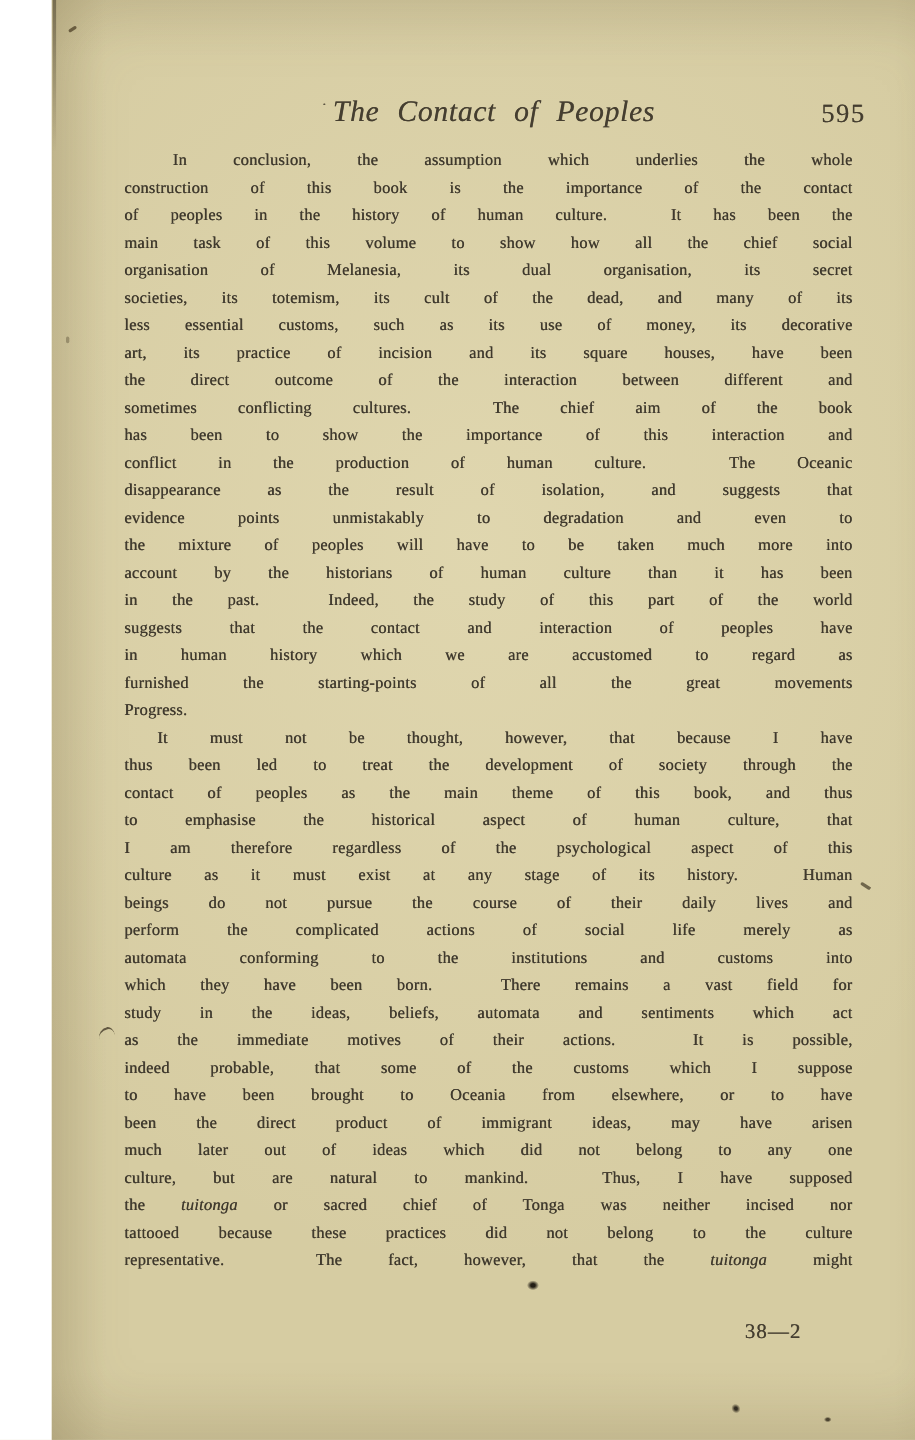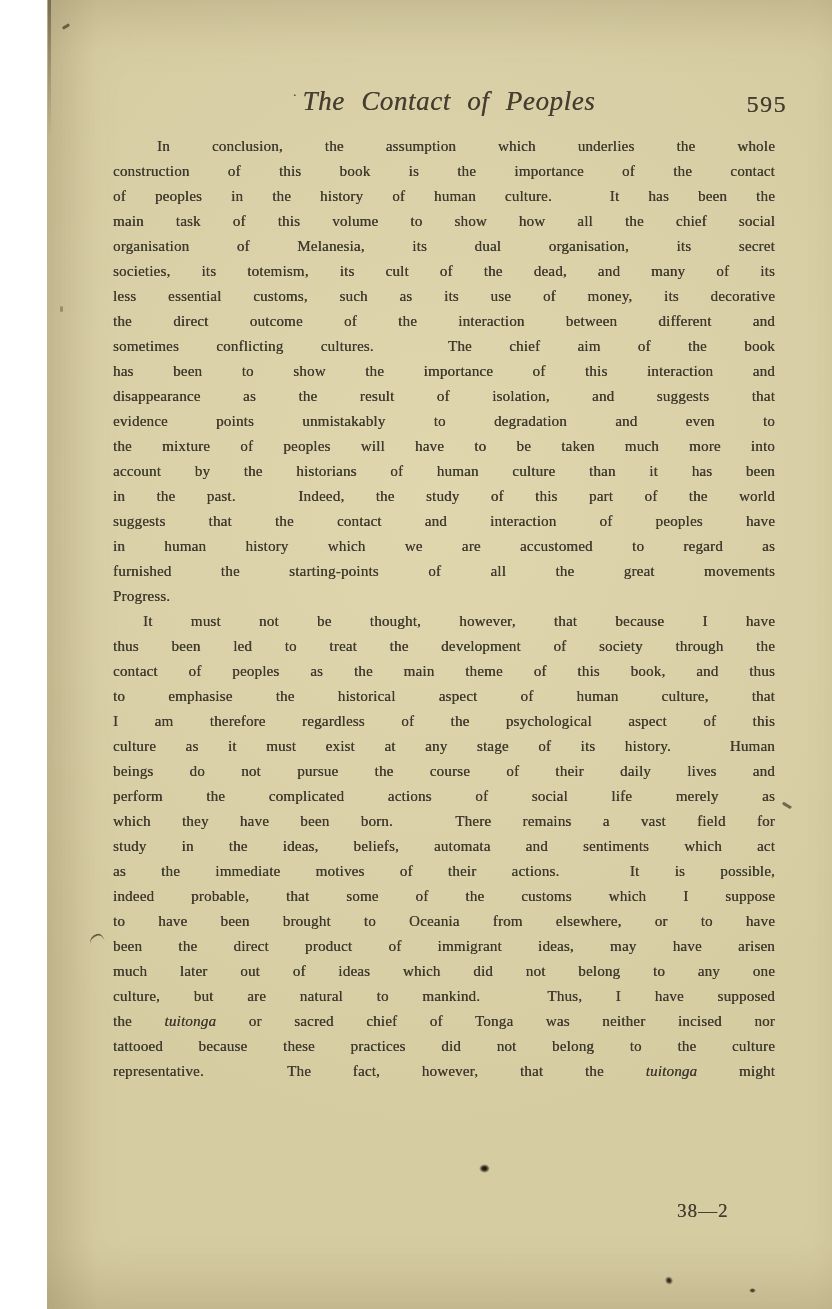--- a/index.html
+++ b/index.html
@@ -153,42 +153,45 @@
 
   <main class="text-block">
     <section class="paragraph p1">
         <div class="line first"><span>In conclusion, the assumption which underlies the whole</span></div>
         <div class="line"><span>construction of this book is the importance of the contact</span></div>
         <div class="line"><span>of peoples in the history of human culture.  It has been the</span></div>
         <div class="line"><span>main task of this volume to show how all the chief social</span></div>
         <div class="line"><span>organisation of Melanesia, its dual organisation, its secret</span></div>
         <div class="line"><span>societies, its totemism, its cult of the dead, and many of its</span></div>
         <div class="line"><span>less essential customs, such as its use of money, its decorative</span></div>
+        <div class="line"><span>art, its practice of incision and its square houses, have been</span></div>
         <div class="line"><span>the direct outcome of the interaction between different and</span></div>
         <div class="line"><span>sometimes conflicting cultures.  The chief aim of the book</span></div>
         <div class="line"><span>has been to show the importance of this interaction and</span></div>
+        <div class="line"><span>conflict in the production of human culture.  The Oceanic</span></div>
         <div class="line"><span>disappearance as the result of isolation, and suggests that</span></div>
         <div class="line"><span>evidence points unmistakably to degradation and even to</span></div>
         <div class="line"><span>the mixture of peoples will have to be taken much more into</span></div>
         <div class="line"><span>account by the historians of human culture than it has been</span></div>
         <div class="line"><span>in the past.  Indeed, the study of this part of the world</span></div>
         <div class="line"><span>suggests that the contact and interaction of peoples have</span></div>
         <div class="line"><span>in human history which we are accustomed to regard as</span></div>
         <div class="line"><span>furnished the starting-points of all the great movements</span></div>
         <div class="line no-just"><span>Progress.</span></div>
       </section>
     <section class="paragraph p2">
         <div class="line first"><span>It must not be thought, however, that because I have</span></div>
         <div class="line"><span>thus been led to treat the development of society through the</span></div>
         <div class="line"><span>contact of peoples as the main theme of this book, and thus</span></div>
         <div class="line"><span>to emphasise the historical aspect of human culture, that</span></div>
         <div class="line"><span>I am therefore regardless of the psychological aspect of this</span></div>
         <div class="line"><span>culture as it must exist at any stage of its history.  Human</span></div>
         <div class="line"><span>beings do not pursue the course of their daily lives and</span></div>
         <div class="line"><span>perform the complicated actions of social life merely as</span></div>
+        <div class="line"><span>automata conforming to the institutions and customs into</span></div>
         <div class="line"><span>which they have been born.  There remains a vast field for</span></div>
         <div class="line"><span>study in the ideas, beliefs, automata and sentiments which act</span></div>
         <div class="line"><span>as the immediate motives of their actions.  It is possible,</span></div>
         <div class="line"><span>indeed probable, that some of the customs which I suppose</span></div>
         <div class="line"><span>to have been brought to Oceania from elsewhere, or to have</span></div>
         <div class="line"><span>been the direct product of immigrant ideas, may have arisen</span></div>
         <div class="line"><span>much later out of ideas which did not belong to any one</span></div>
         <div class="line"><span>culture, but are natural to mankind.  Thus, I have supposed</span></div>
         <div class="line"><span>the </span><span class="em">tuitonga</span><span> or sacred chief of Tonga was neither incised nor</span></div>
         <div class="line"><span>tattooed because these practices did not belong to the culture</span></div>

